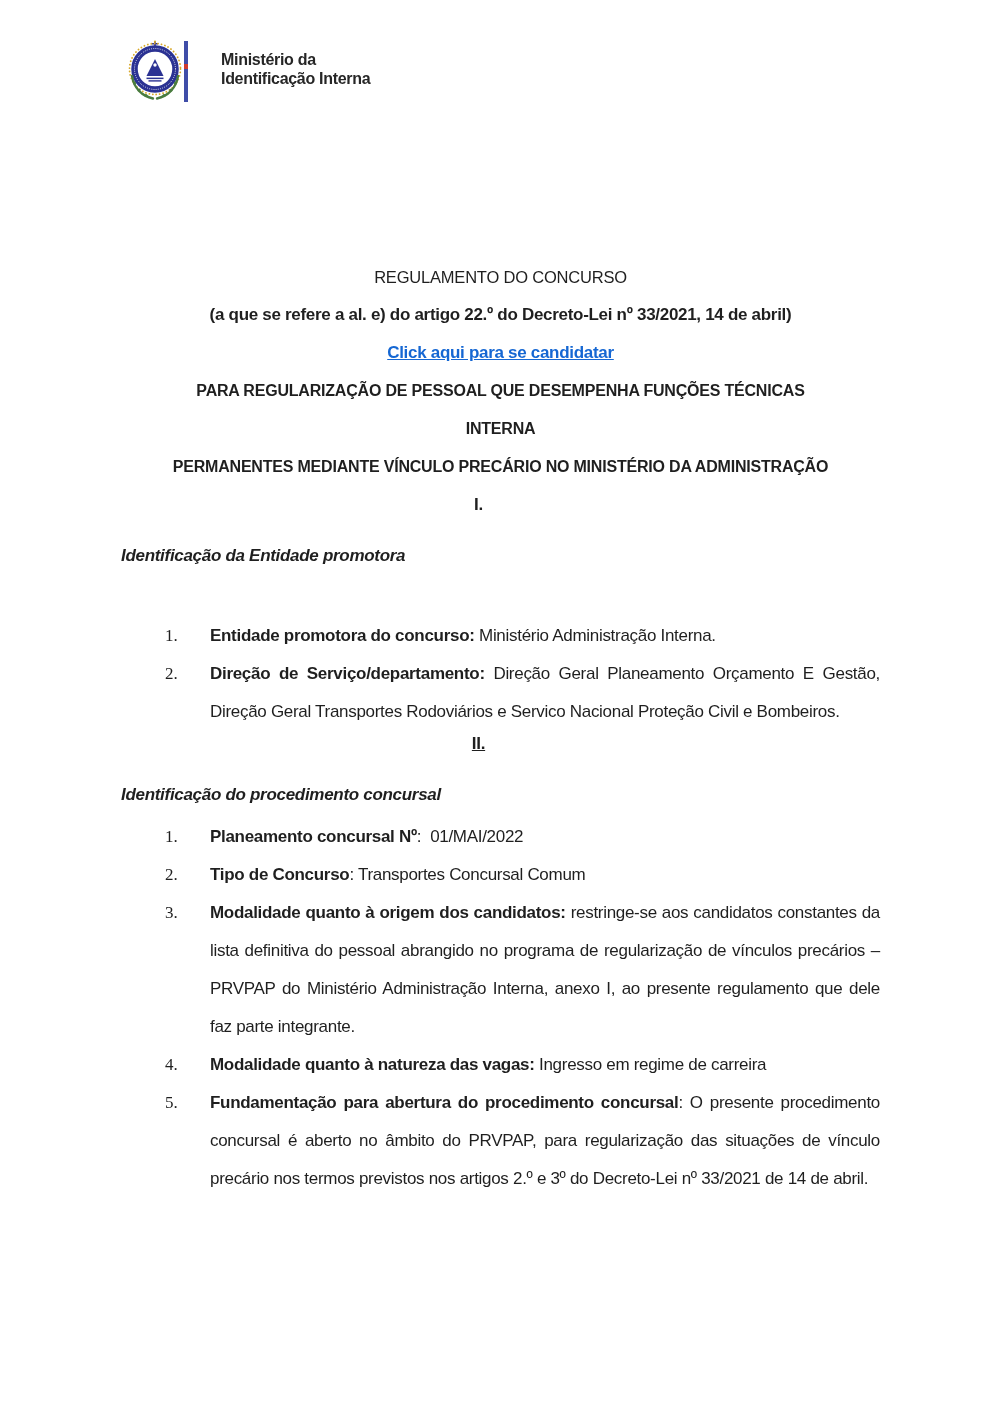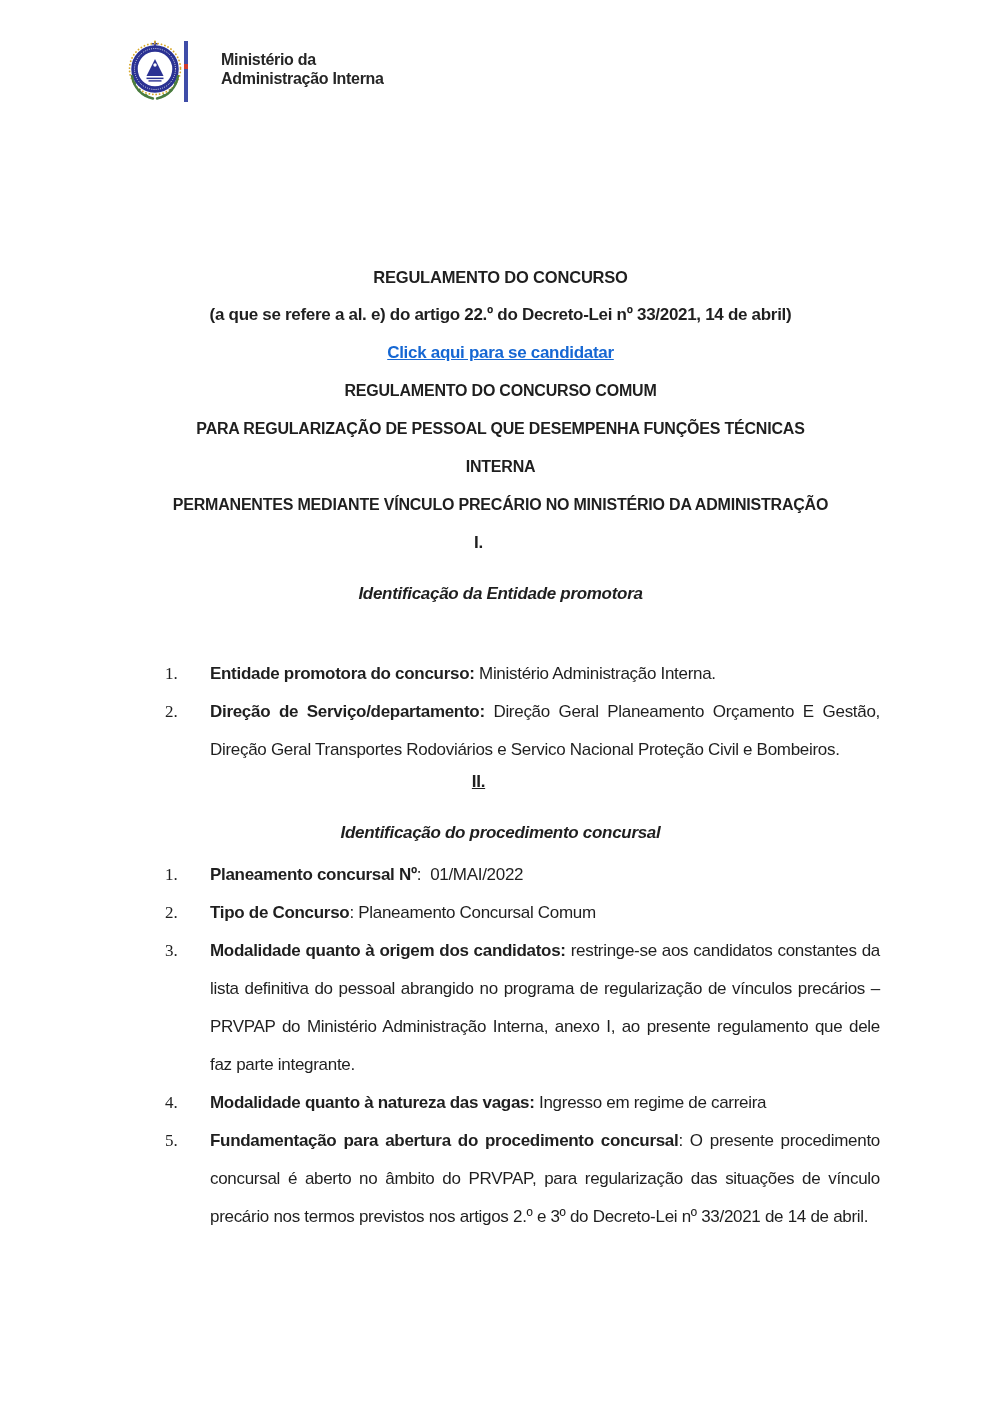--- a/index.html
+++ b/index.html
@@ -22,29 +22,29 @@
     position:absolute;left:121px;top:104px;
     font-family:"Liberation Serif", serif;font-size:13.5px;line-height:17px;color:#3b3b3b;
   }
   
   .content{
     position:absolute;left:121px;top:258px;width:759px;
     font-size:17px;line-height:38px;letter-spacing:-0.3px;color:#1f1f1f;
   }
   .cline{text-align:center;white-space:nowrap;}
   .b{font-weight:700;}
-  .doc-title{font-weight:700;font-size:16.5px;letter-spacing:-0.2px;}
+  .doc-title{font-weight:400;font-size:16.5px;letter-spacing:-0.2px;}
   .subtitle{font-weight:700;}
   .linkline{text-align:center;}
   .linkline a{color:#1567d3;font-weight:700;text-decoration:underline;}
   .main-title{font-weight:700;font-size:16px;letter-spacing:-0.2px;}
   .roman{text-align:center;font-weight:700;margin-right:44px;}
   .roman.sec2{margin-top:-6px;text-decoration:underline;}
   .sec-heading{
-    text-align:center;font-weight:700;font-style:italic;margin-top:13px;white-space:nowrap;
+    font-weight:700;font-style:italic;margin-top:13px;white-space:nowrap;
   }
   .list{margin:0;}
   .list-first{margin-top:42px;}
   .list-second{margin-top:4px;}
   .item{position:relative;padding-left:89px;text-align:justify;}
   .item .num{
     position:absolute;left:44px;top:0;
     font-family:"Liberation Serif", serif;letter-spacing:0;
   }
 </style>
@@ -81,35 +81,34 @@
   </svg>
 
   <div class="hdr-bar">
     <div class="b1"></div>
       <div class="b2"></div>
       <div class="b3"></div>
   </div>
 
   <div class="ministry">
     <div>Ministério da</div>
-    <div>Administração Interna</div>
+    <div>Identificação Interna</div>
   </div>
 
 
   <div class="content">
 
     <div class="cline doc-title">REGULAMENTO DO CONCURSO</div>
 
     <div class="cline subtitle">(a que se refere a al. e) do artigo 22.º do Decreto-Lei nº 33/2021, 14 de abril)</div>
 
     <div class="cline linkline">
       <a href="#">Click aqui para se candidatar</a>
     </div>
 
-    <div class="cline main-title">REGULAMENTO DO CONCURSO COMUM</div>
     <div class="cline main-title">PARA REGULARIZAÇÃO DE PESSOAL QUE DESEMPENHA FUNÇÕES TÉCNICAS</div>
     <div class="cline main-title">INTERNA</div>
     <div class="cline main-title">PERMANENTES MEDIANTE VÍNCULO PRECÁRIO NO MINISTÉRIO DA ADMINISTRAÇÃO</div>
 
     <div class="roman">I.</div>
     <div class="sec-heading">Identificação da Entidade promotora</div>
 
     <div class="list list-first">
       <div class="item">
         <span class="num">1.</span>
@@ -124,21 +123,21 @@
     <div class="roman sec2">II.</div>
     <div class="sec-heading">Identificação do procedimento concursal</div>
 
     <div class="list list-second">
       <div class="item">
         <span class="num">1.</span>
         <span class="b">Planeamento concursal Nº</span><span>:&nbsp; 01/MAI/2022</span>
       </div>
       <div class="item">
         <span class="num">2.</span>
-        <span class="b">Tipo de Concurso</span><span>: Planeamento Concursal Comum</span>
+        <span class="b">Tipo de Concurso</span><span>: Transportes Concursal Comum</span>
       </div>
       <div class="item">
         <span class="num">3.</span>
         <span class="b">Modalidade quanto à origem dos candidatos:</span><span> restringe-se aos candidatos constantes da lista definitiva do pessoal abrangido no programa de regularização de vínculos precários – PRVPAP do Ministério Administração Interna, anexo I, ao presente regulamento que dele faz parte integrante.</span>
       </div>
       <div class="item">
         <span class="num">4.</span>
         <span class="b">Modalidade quanto à natureza das vagas:</span><span> Ingresso em regime de carreira</span>
       </div>
       <div class="item">

